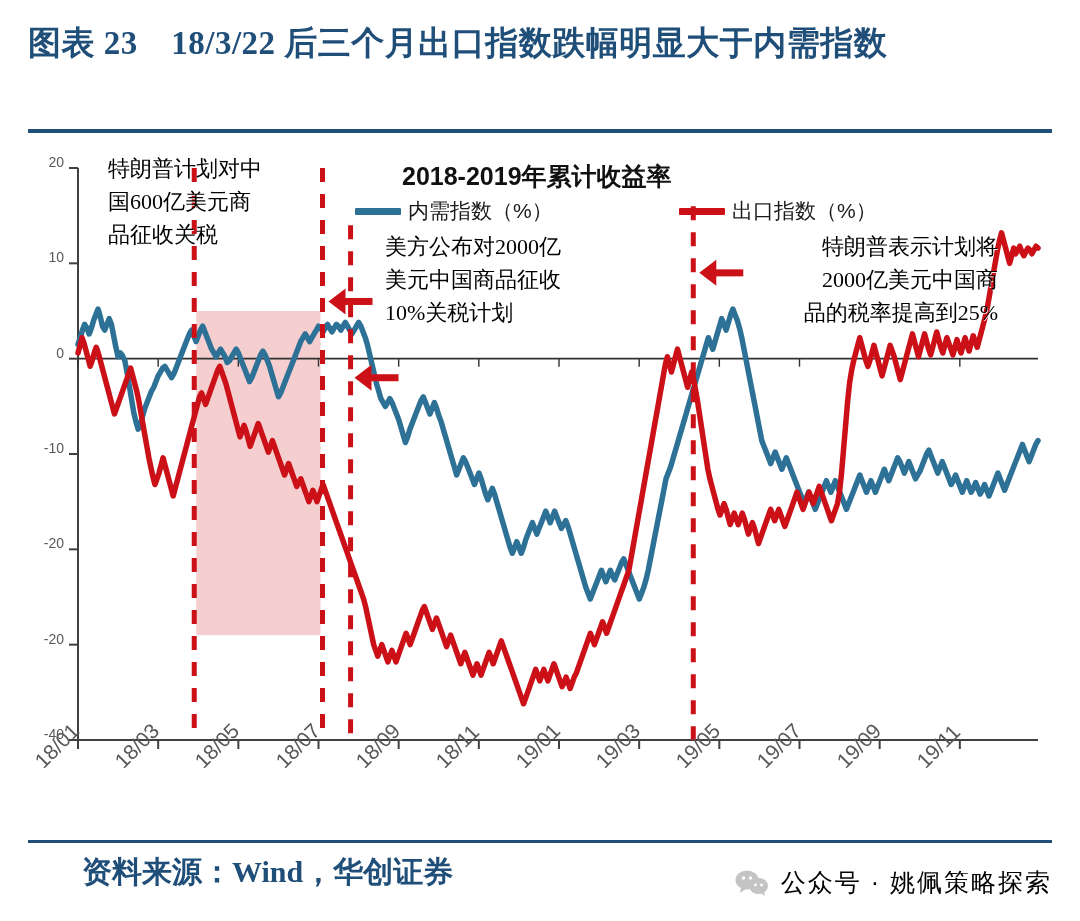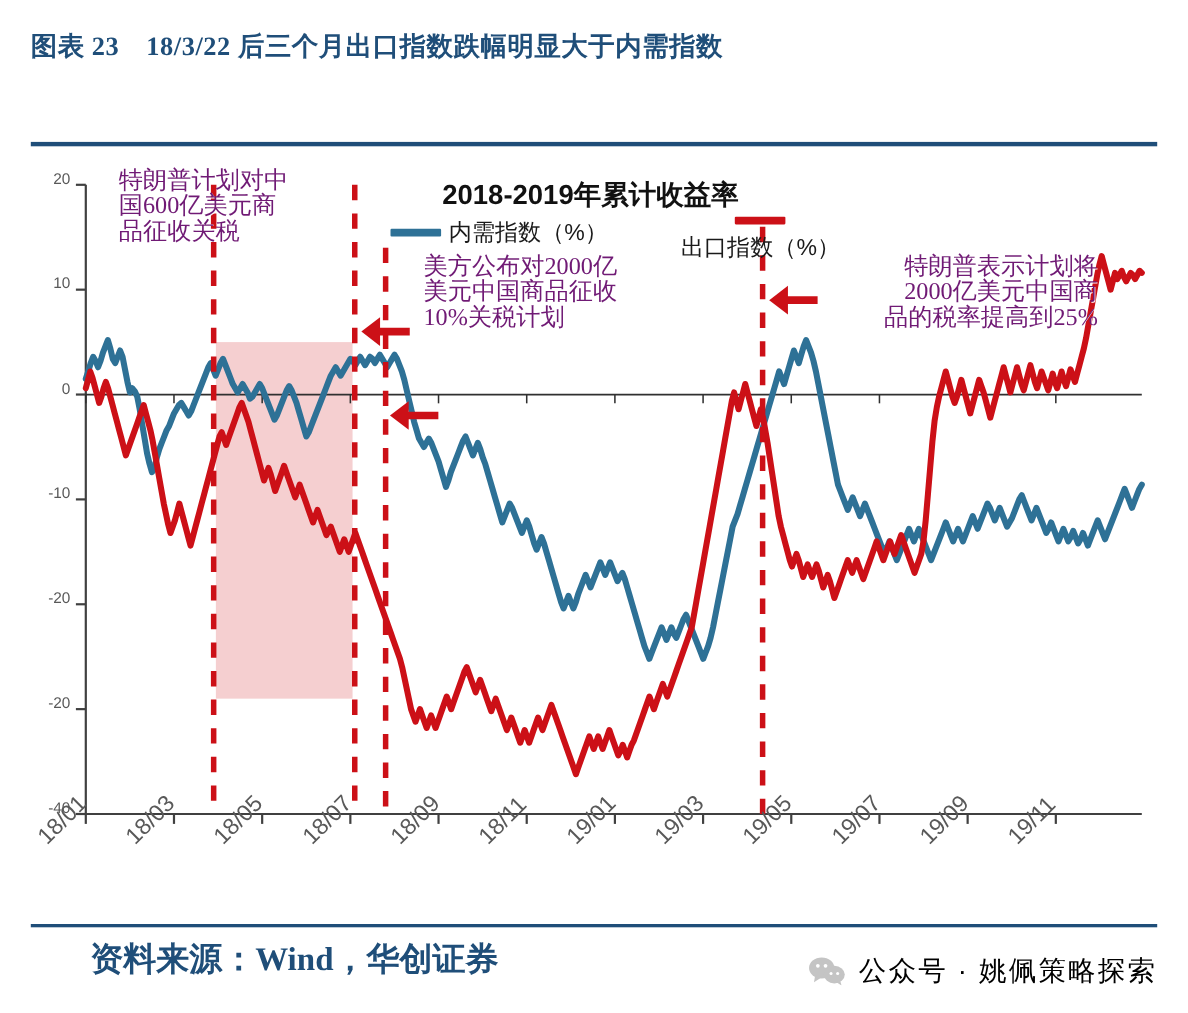--- a/index.html
+++ b/index.html
@@ -20,21 +20,21 @@
     position: absolute;
     left: 0; top: 0;
     width: 1080px;
     padding: 18px 28px 0 28px;
     box-sizing: border-box;
   }
   #header-title {
     color: #1F4E79;
     font-family: "Liberation Serif", "DejaVu Serif", serif;
     font-weight: bold;
-    font-size: 24px;
+    font-size: 33px;
     line-height: 50px;
     letter-spacing: 0.5px;
     white-space: pre-wrap;
   }
   #header-rule {
     position: absolute;
     left: 28px;
     top: 129px;
     width: 1024px;
     height: 4px;
@@ -75,29 +75,29 @@
     color: #1a1a1a;
     white-space: nowrap;
   }
   .legend-swatch {
     display: inline-block;
     width: 46px;
     height: 7px;
     border-radius: 1px;
   }
   #legend-domestic { left: 355px; top: 57px; }
-  #legend-export   { left: 619px; top: 57px; flex-direction: column; }
+  #legend-export   { left: 679px; top: 57px; }
 
   
   .annotation {
     position: absolute;
     font-family: "Liberation Serif", "DejaVu Serif", serif;
     font-size: 22px;
-    line-height: 23px;
-    color: #701a75;
+    line-height: 33px;
+    color: #000000;
     white-space: pre-line;
     text-shadow: 0.6px 0.6px 0 rgba(255,255,255,0.9);
   }
   #anno-1 { left: 108px; top: 12px;  width: 225px; }
   #anno-2 { left: 385px; top: 90px;  width: 225px; }
   #anno-3 { left: 410px; top: 222px; width: 230px; }
   #anno-4 { left: 748px; top: 90px;  width: 250px; text-align: right; }
 
   
   .ytick {

